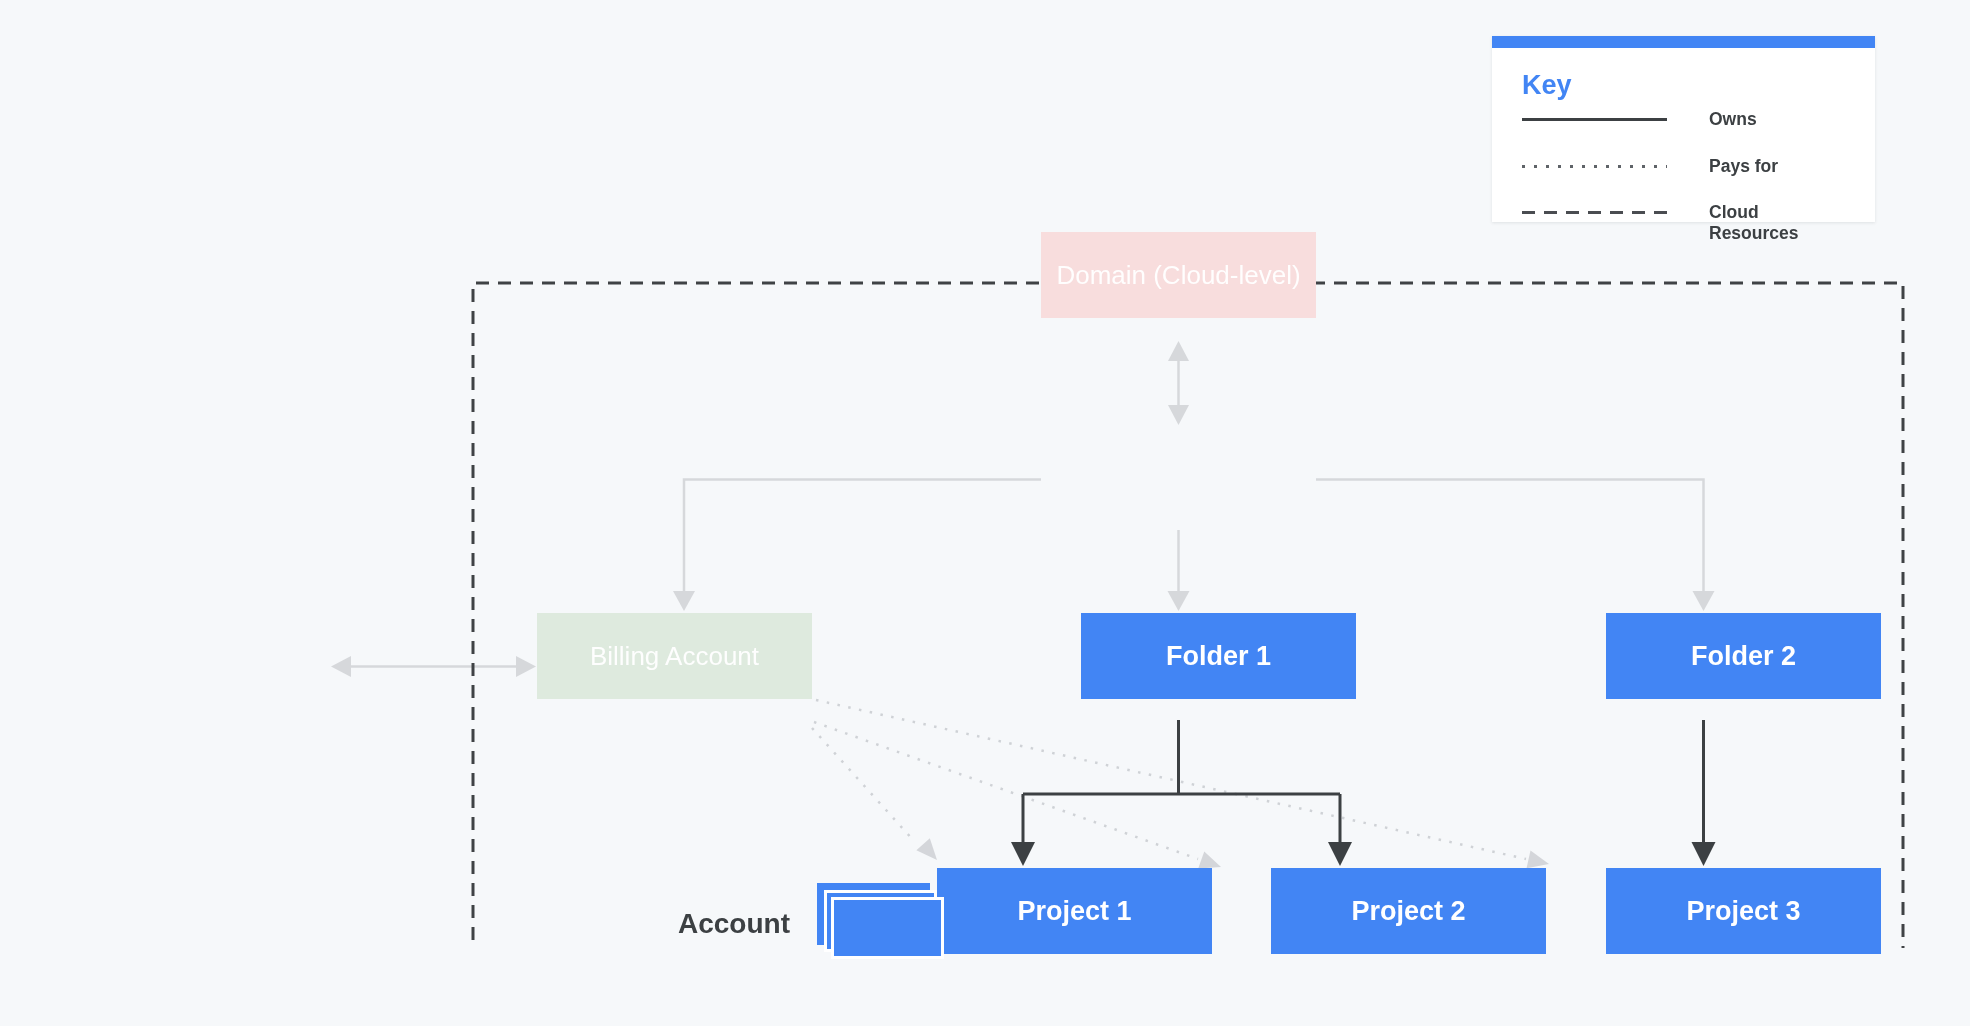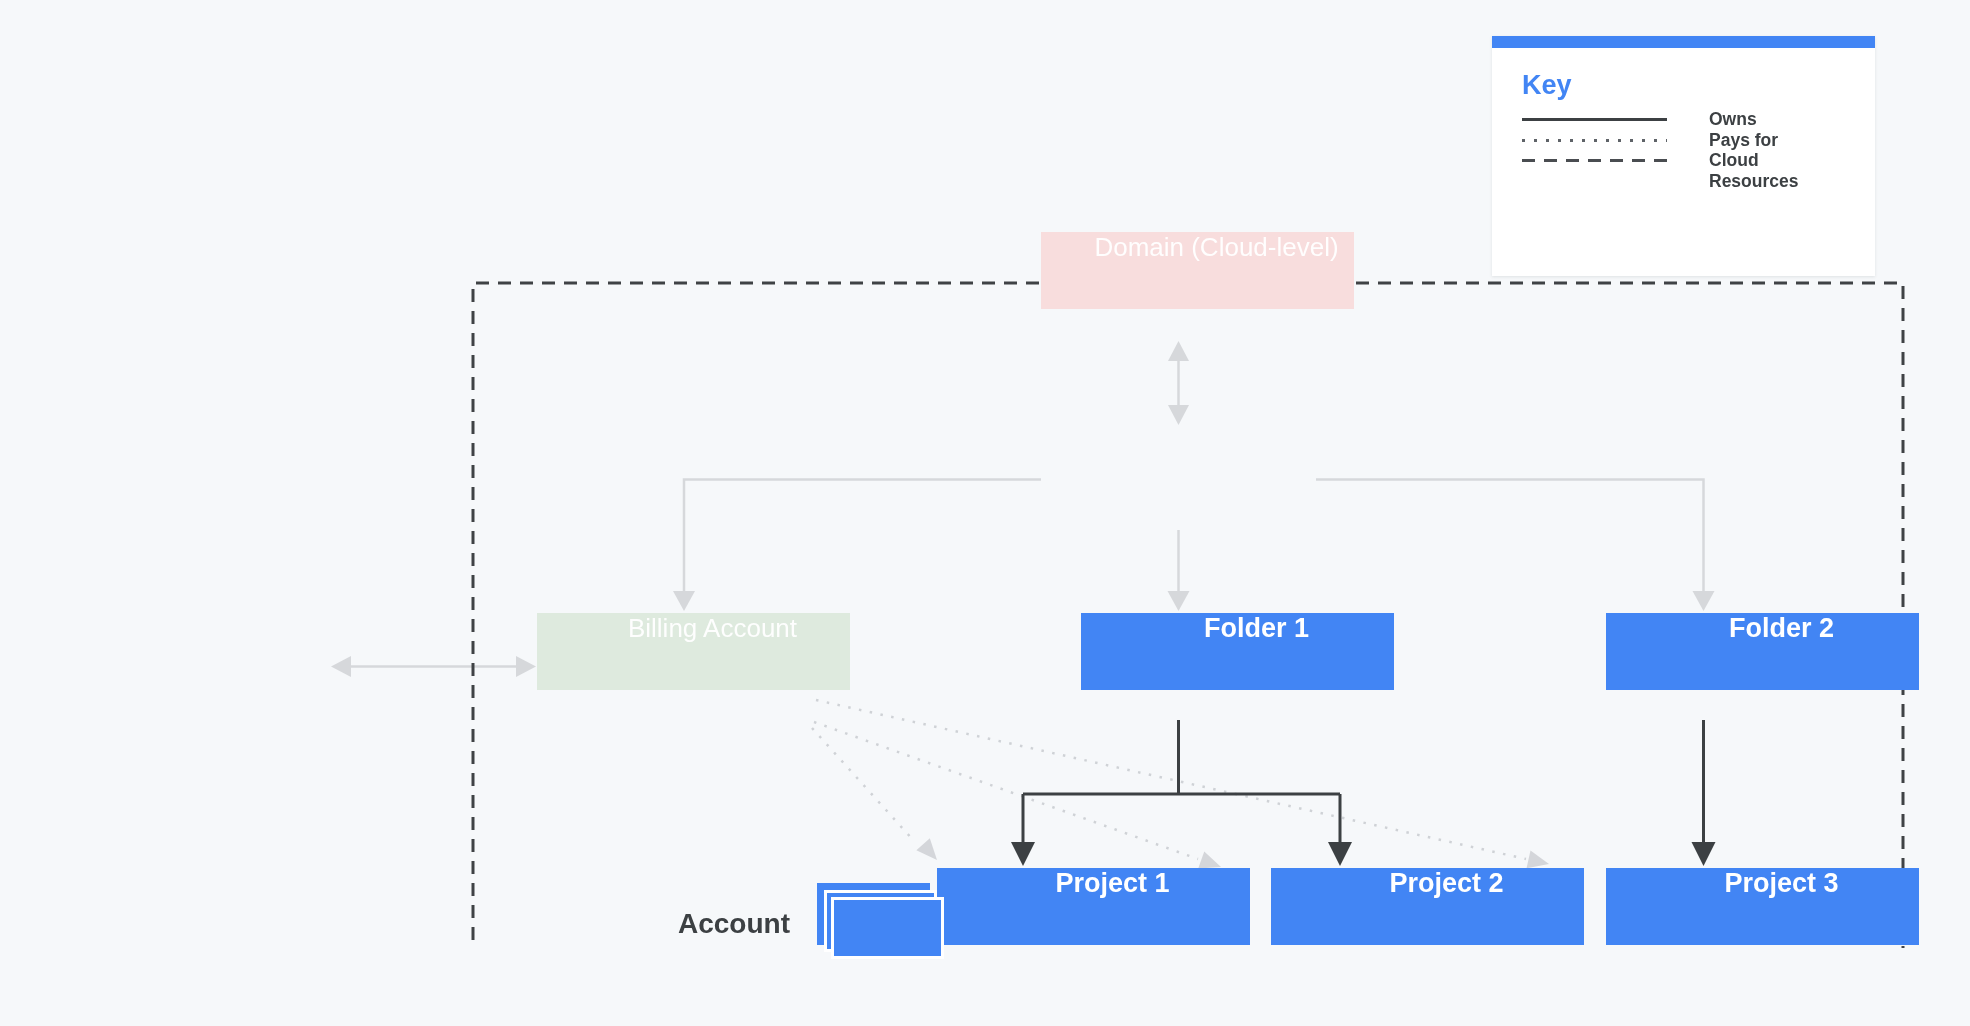--- a/index.html
+++ b/index.html
@@ -14,22 +14,22 @@
   .page-title{
     position:absolute;left:55px;top:188px;font-size:53px;font-weight:400;
     color:var(--title-gray);letter-spacing:-0.5px;z-index:4;
   }
 
   
   .wires{position:absolute;left:0;top:0;width:1970px;height:1026px;z-index:1;}
 
   
   .node{
-    position:absolute;width:275px;height:77px;z-index:2;
-    display:flex;align-items:flex-start;justify-content:center;text-align:center;padding-left:38px;
+    position:absolute;width:275px;height:86px;z-index:2;
+    display:flex;align-items:center;justify-content:center;text-align:center;
   }
   .node .lbl{font-size:26px;color:rgba(255,255,255,0.95);}
   .node.pink{background:var(--pink);}
   .node.beige{background:var(--beige);}
   .node.green{background:var(--green);}
   .node.blue{background:var(--accent-blue);margin-left:40px;}
   .node.blue .lbl{font-weight:700;font-size:27px;color:#ffffff;}
 
   .n-domain{left:1041px;top:232px;}
   .n-org{left:1041px;top:423px;}
@@ -49,28 +49,28 @@
   .labels-icon{position:absolute;left:817px;top:883px;width:140px;height:92px;z-index:3;}
   .labels-icon .card{
     position:absolute;width:113px;height:62px;background:var(--accent-blue);box-sizing:border-box;
   }
   .labels-icon .card.c1{left:0;top:0;}
   .labels-icon .card.c2{left:7px;top:7px;border:3px solid #ffffff;}
   .labels-icon .card.c3{left:14px;top:14px;border:3px solid #ffffff;}
 
   
   .legend{
-    position:absolute;left:1492px;top:36px;width:383px;height:240px;background:#ffffff;
+    position:absolute;left:1492px;top:36px;width:383px;height:186px;background:#ffffff;
     box-shadow:0 1px 3px rgba(60,64,67,.12);z-index:5;box-sizing:border-box;
   }
   .legend-bar{height:12px;background:var(--accent-blue);}
   .legend-heading{
     margin:22px 0 8px 30px;font-size:27px;font-weight:700;color:var(--accent-blue);
   }
-  .legend-rows{margin-left:30px;display:flex;flex-direction:column;gap:0;}
+  .legend-rows{margin-left:30px;display:flex;flex-direction:column;gap:26px;}
   .legend-row{display:flex;align-items:flex-start;}
   .legend-sample{width:145px;height:3px;margin-top:9px;flex:none;}
   .legend-sample.solid{background:var(--dark);}
   .legend-sample.dotted{background:repeating-linear-gradient(to right,#5f6368 0 3px,transparent 3px 12px);}
   .legend-sample.dashed{background:repeating-linear-gradient(to right,#4a4d51 0 13px,transparent 13px 22px);}
   .legend-label{
     margin-left:42px;width:115px;font-size:17.5px;font-weight:700;color:var(--dark);line-height:1.18;
   }
 </style>
 </head>

